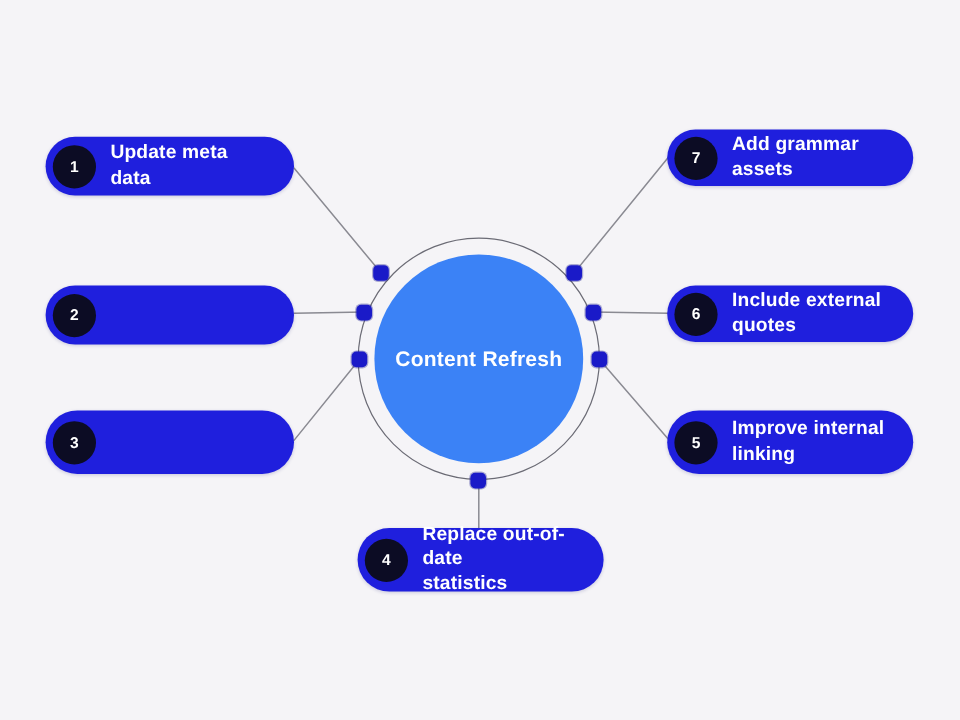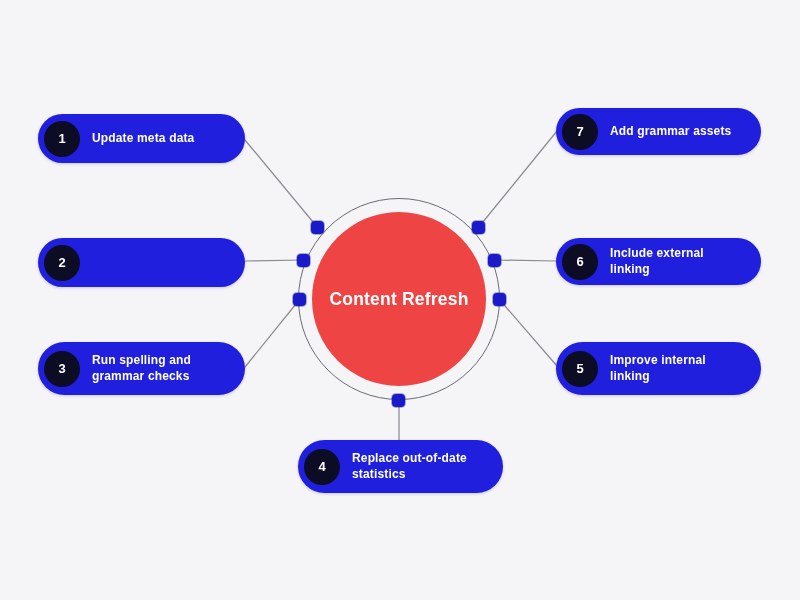--- a/index.html
+++ b/index.html
@@ -33,21 +33,21 @@
     z-index: 2;
     border-radius: 50%;
     border: 1.4px solid #6b6b75;
     background: transparent;
     box-sizing: border-box;
   }
   .hub-core {
     position: absolute;
     z-index: 3;
     border-radius: 50%;
-    background: #ef4444;
+    background: #3b82f6;
     display: flex;
     align-items: center;
     justify-content: center;
   }
   .hub-label {
     color: #ffffff;
     font-size: 17.5px;
     font-weight: bold;
     letter-spacing: 0.2px;
     text-align: center;
@@ -84,21 +84,21 @@
     color: #ffffff;
     font-size: 13px;
     font-weight: bold;
     display: flex;
     align-items: center;
     justify-content: center;
     margin-right: 12px;
   }
   .pill-text {
     color: #ffffff;
-    font-size: 12px;
+    font-size: 16px;
     font-weight: bold;
     line-height: 1.28;
     letter-spacing: 0.15px;
   }
   
   #pill-1 { left: 38px;  top: 114px; width: 207px; height: 49px; }
   #pill-2 { left: 38px;  top: 238px; width: 207px; height: 49px; }
   #pill-3 { left: 38px;  top: 342px; width: 207px; height: 53px; }
   #pill-4 { left: 298px; top: 440px; width: 205px; height: 53px; }
   #pill-5 { left: 556px; top: 342px; width: 205px; height: 53px; }
@@ -147,36 +147,35 @@
     <div class="badge">1</div>
     <div class="pill-text">Update meta data</div>
   </div>
 
   <div class="pill" id="pill-2">
     <div class="badge">2</div>
   </div>
 
   <div class="pill" id="pill-3">
     <div class="badge">3</div>
-    <div class="pill-text">Run spelling and<br>grammar checks</div>
   </div>
 
   <div class="pill" id="pill-4">
     <div class="badge">4</div>
     <div class="pill-text">Replace out-of-date<br>statistics</div>
   </div>
 
   <div class="pill" id="pill-5">
     <div class="badge">5</div>
     <div class="pill-text">Improve internal<br>linking</div>
   </div>
 
   <div class="pill" id="pill-6">
     <div class="badge">6</div>
-    <div class="pill-text">Include external linking</div>
+    <div class="pill-text">Include external quotes</div>
   </div>
 
   <div class="pill" id="pill-7">
     <div class="badge">7</div>
     <div class="pill-text">Add grammar assets</div>
   </div>
 
 </div>
 
 </body></html>

